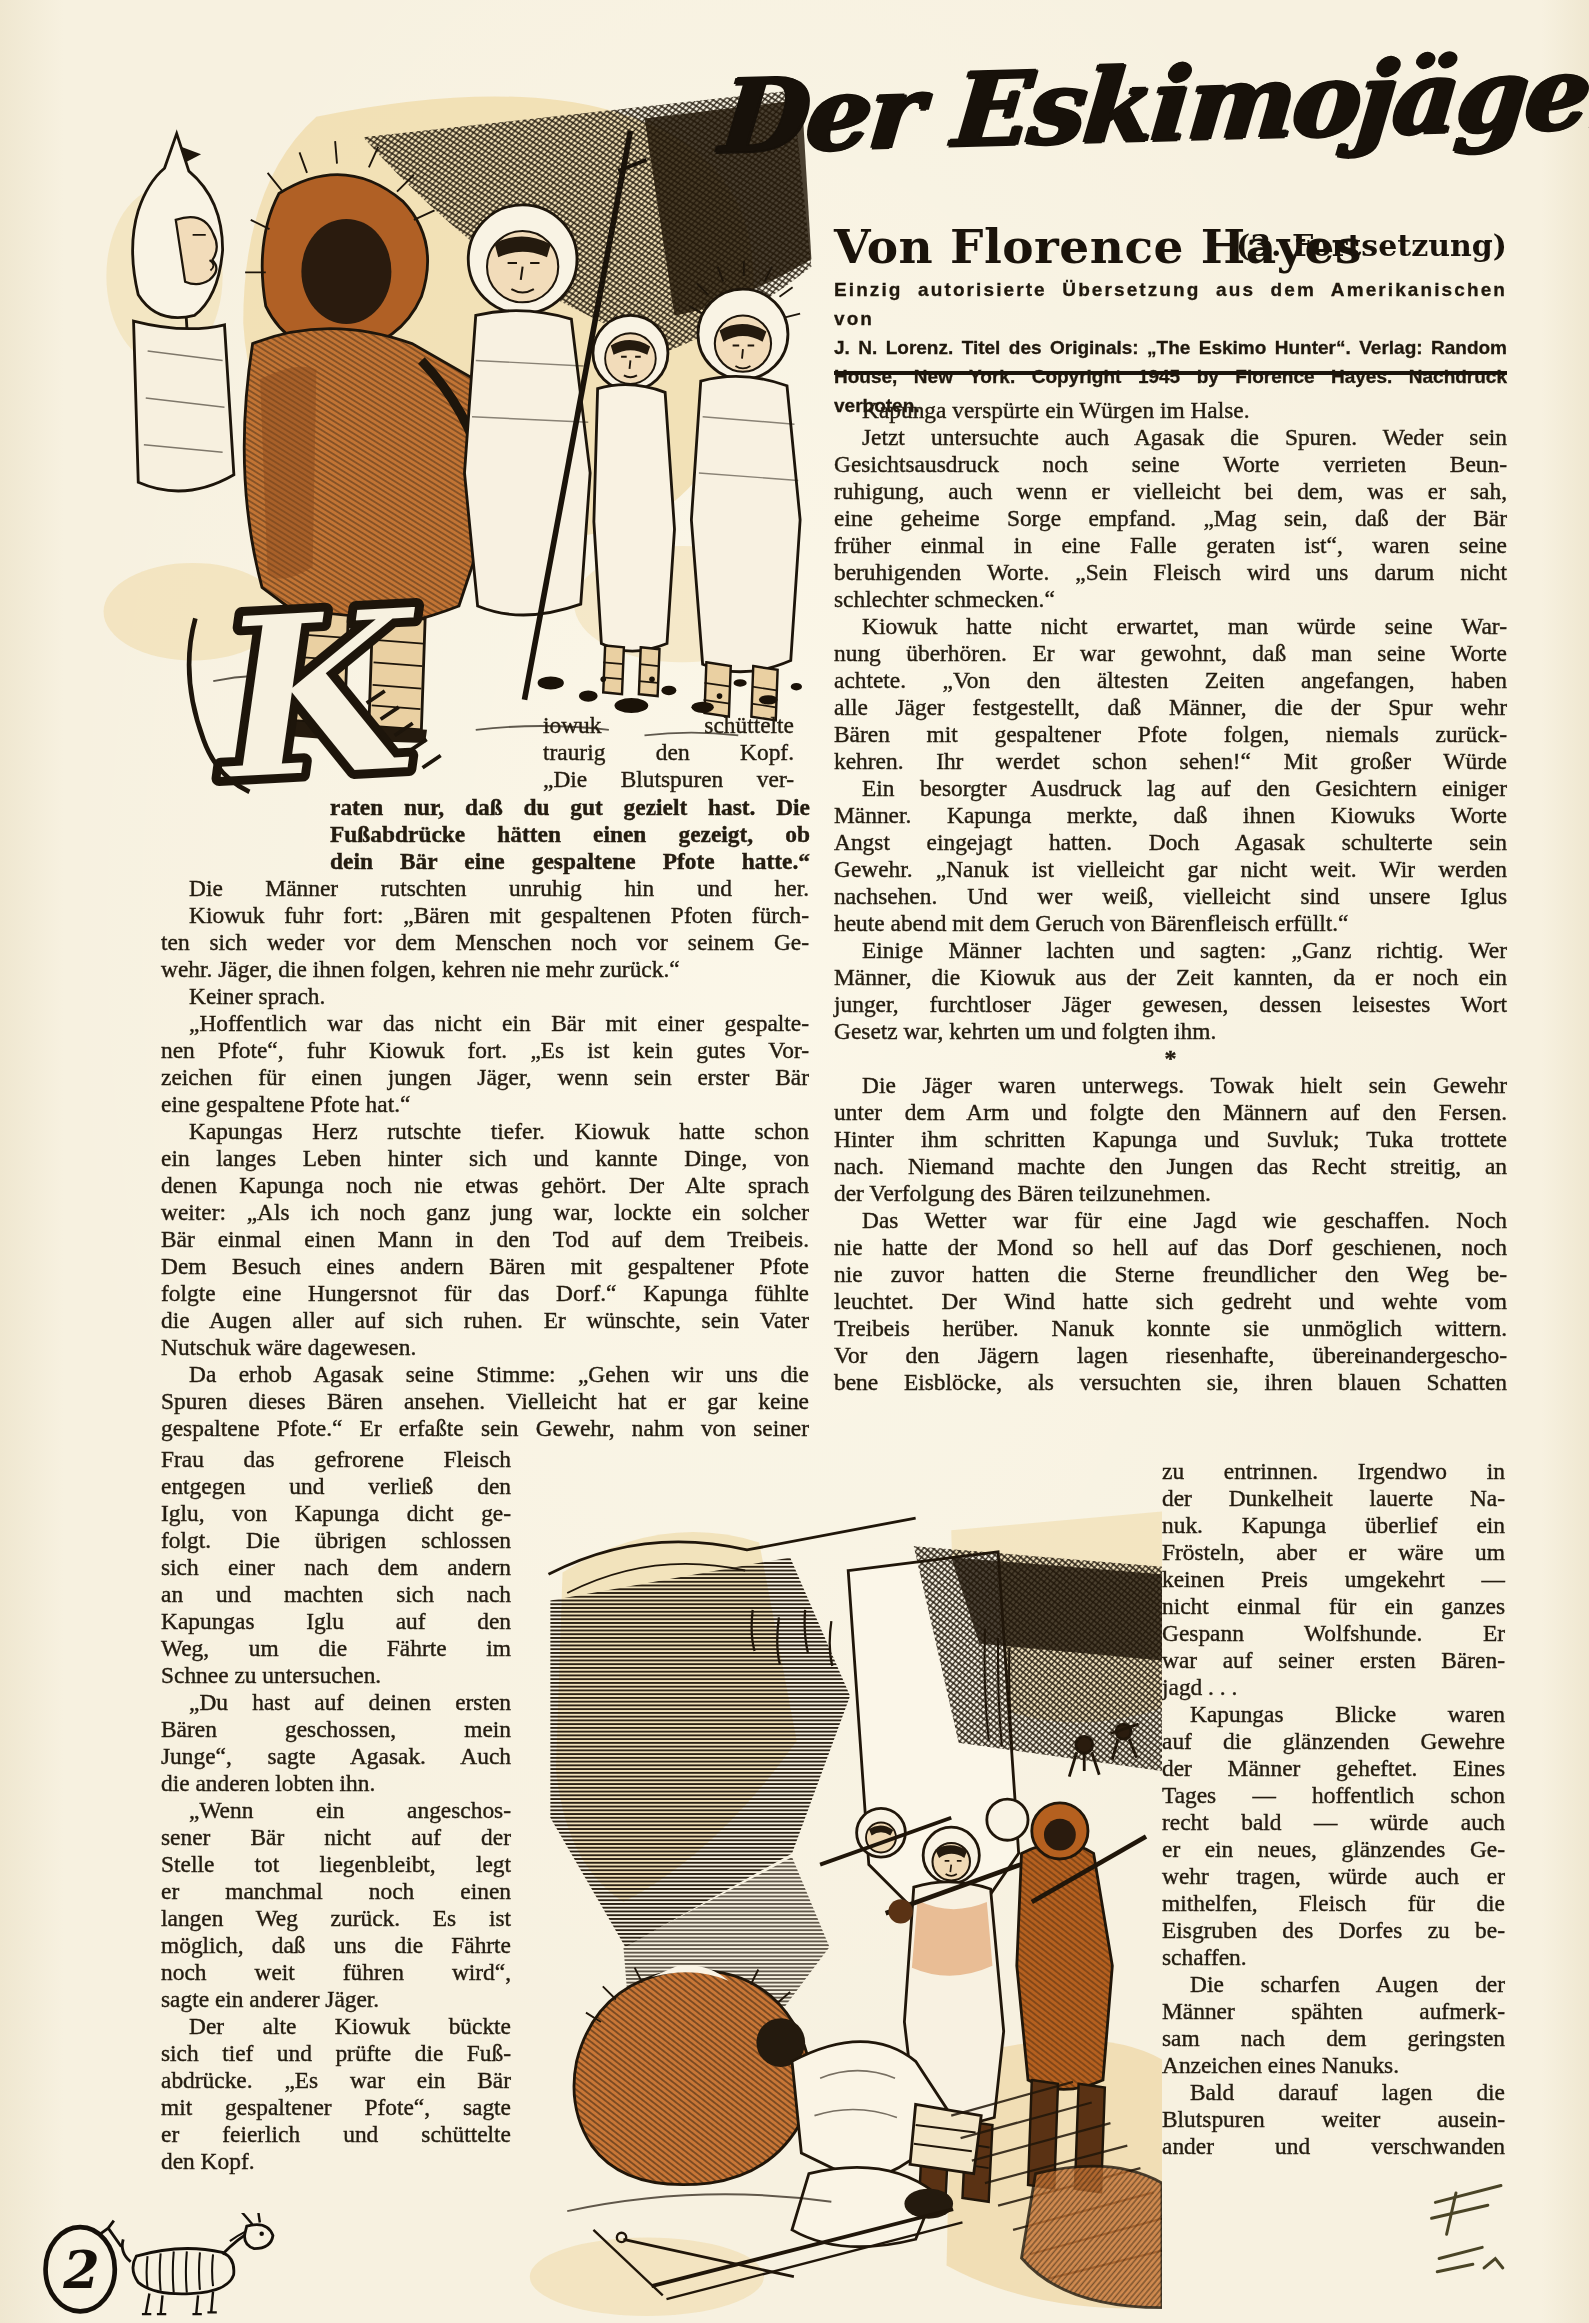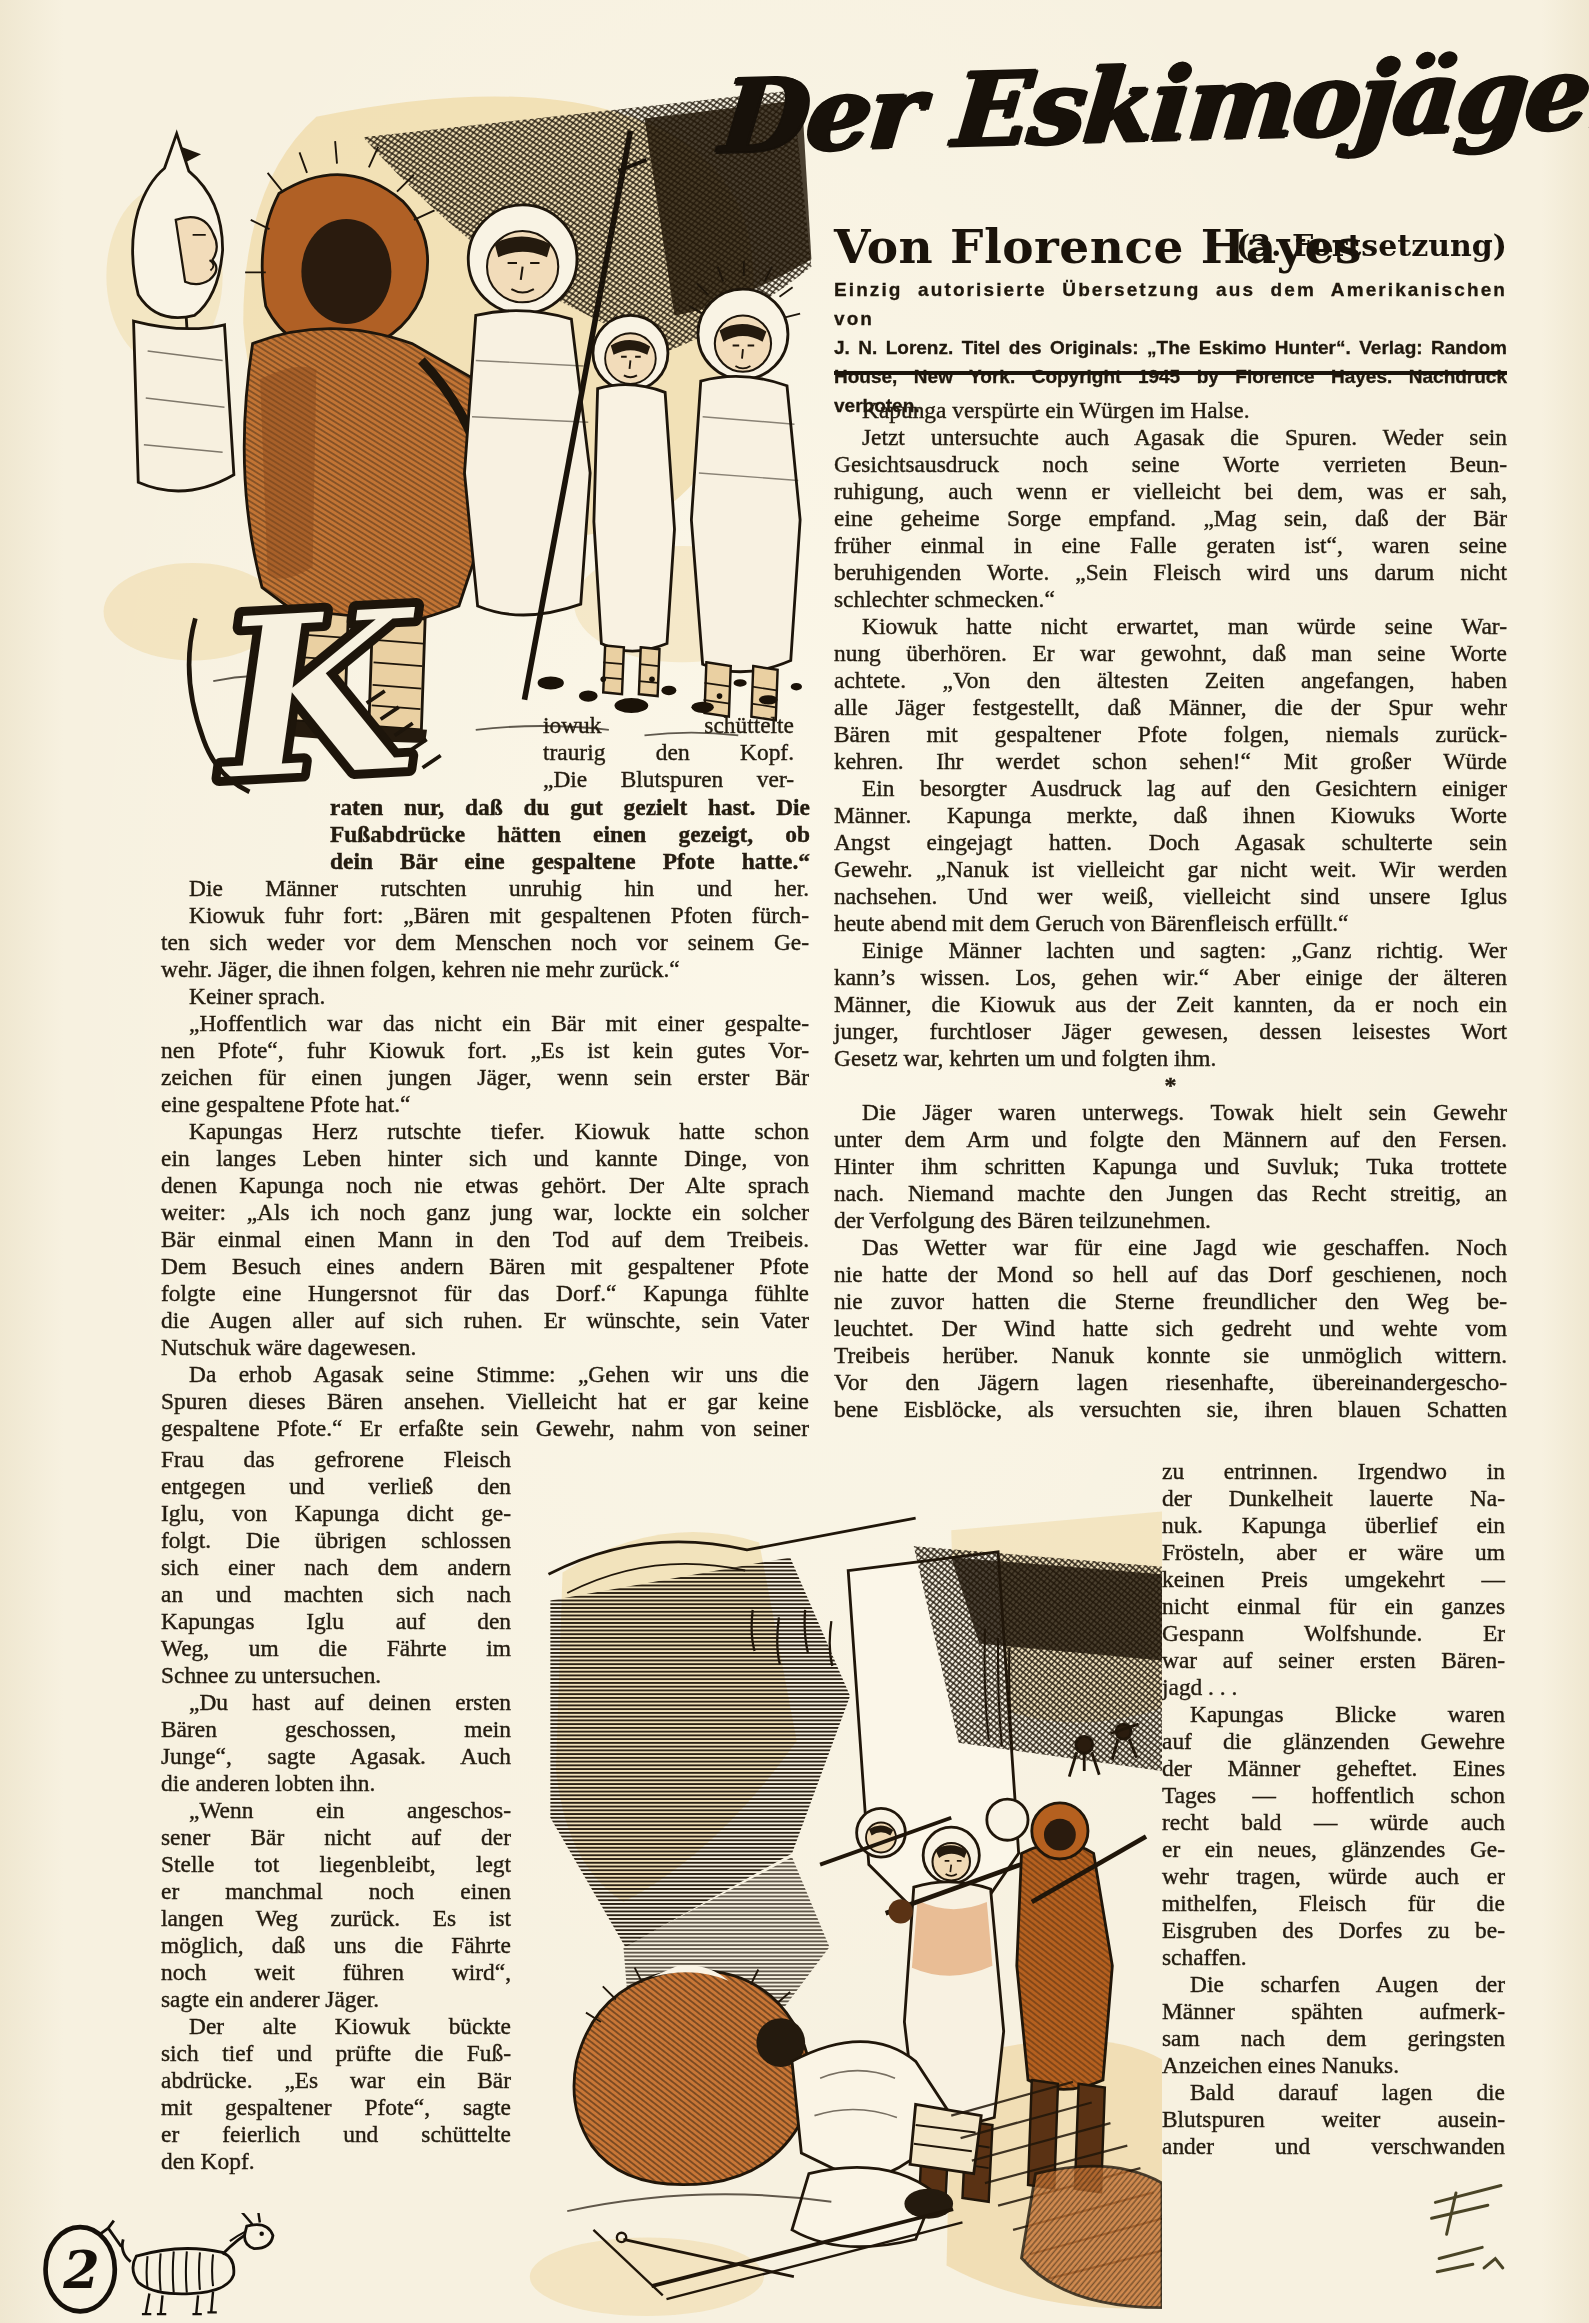--- a/index.html
+++ b/index.html
@@ -221,21 +221,20 @@
         <div class="para">
           <div class="tline first">Ein besorgter Ausdruck lag auf den Gesichtern einiger</div>
           <div class="tline">Männer. Kapunga merkte, daß ihnen Kiowuks Worte</div>
           <div class="tline">Angst eingejagt hatten. Doch Agasak schulterte sein</div>
           <div class="tline">Gewehr. „Nanuk ist vielleicht gar nicht weit. Wir werden</div>
           <div class="tline">nachsehen. Und wer weiß, vielleicht sind unsere Iglus</div>
           <div class="tline lastln">heute abend mit dem Geruch von Bärenfleisch erfüllt.“</div>
         </div>
         <div class="para">
           <div class="tline first">Einige Männer lachten und sagten: „Ganz richtig. Wer</div>
-          <div class="tline">kann’s wissen. Los, gehen wir.“ Aber einige der älteren</div>
           <div class="tline">Männer, die Kiowuk aus der Zeit kannten, da er noch ein</div>
           <div class="tline">junger, furchtloser Jäger gewesen, dessen leisestes Wort</div>
           <div class="tline lastln">Gesetz war, kehrten um und folgten ihm.</div>
         </div>
       </div>
     <div id="separator">*</div>
     <div>
         <div class="para">
           <div class="tline first">Die Jäger waren unterwegs. Towak hielt sein Gewehr</div>
           <div class="tline">unter dem Arm und folgte den Männern auf den Fersen.</div>

